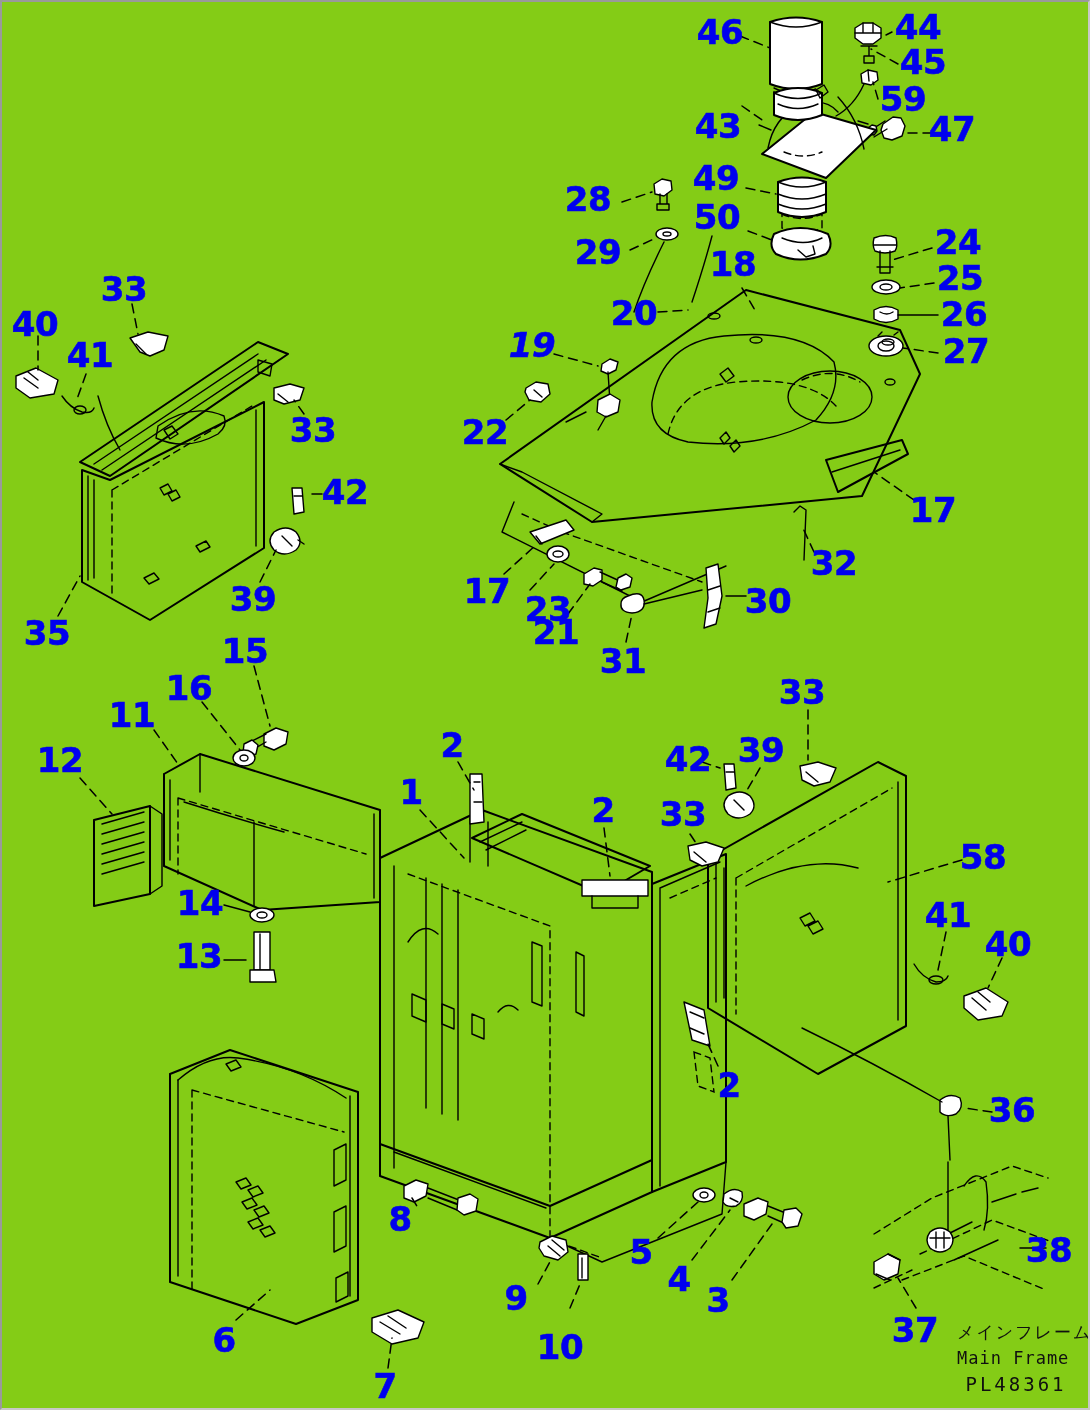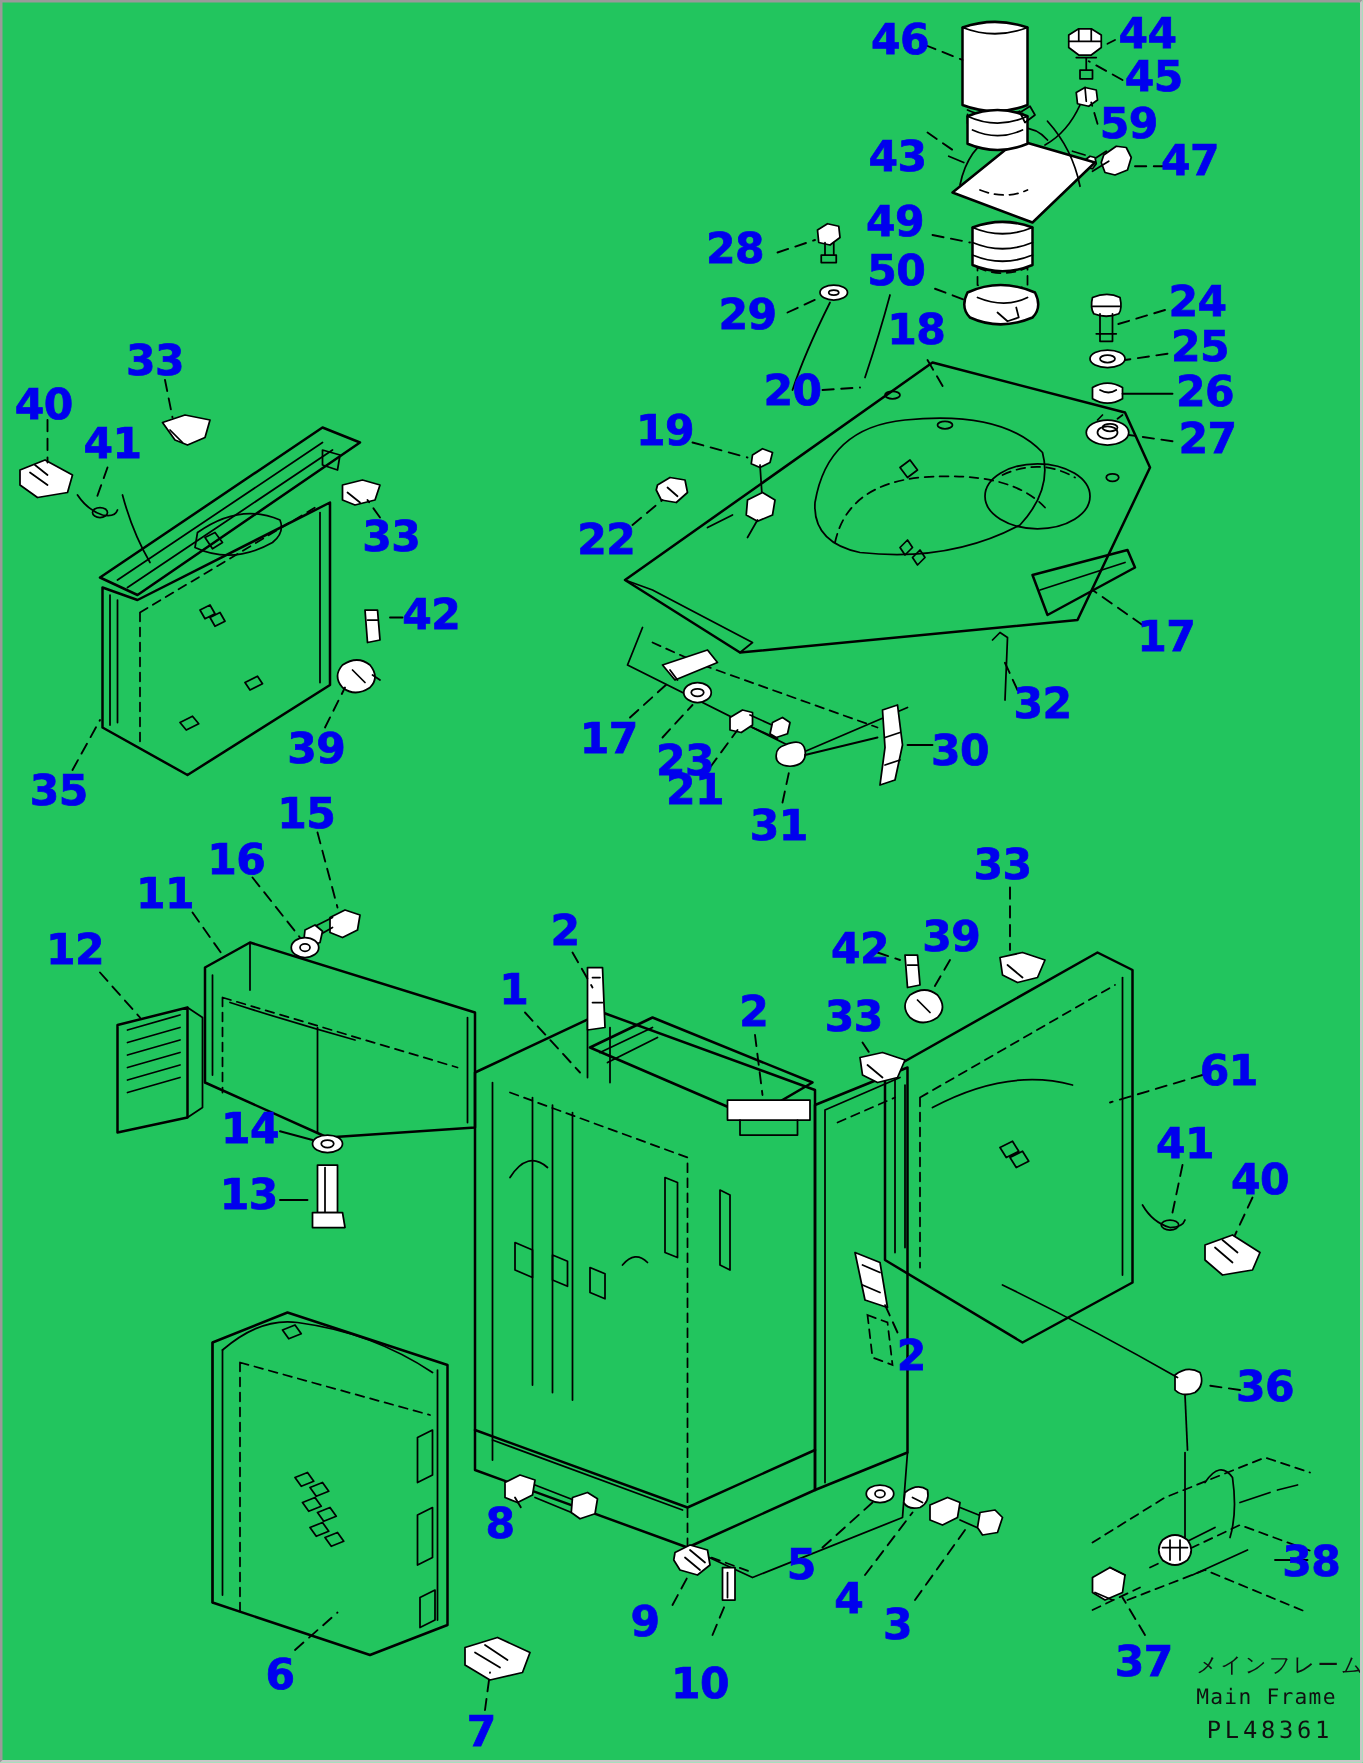--- a/index.html
+++ b/index.html
@@ -4,21 +4,21 @@
 <style>
   html, body {
     margin: 0;
     padding: 0;
     background: #ffffff;
   }
   #sheet {
     position: relative;
     width: 1090px;
     height: 1410px;
-    background: #22c55e;
+    background: #84cc16;
     border-top: 2px solid #9a9a9a;
     border-left: 2px solid #9a9a9a;
     border-right: 2px solid #c8c8c8;
     border-bottom: 2px solid #c8c8c8;
     box-sizing: border-box;
     overflow: hidden;
     font-family: "DejaVu Sans", sans-serif;
   }
   #art {
     position: absolute;
@@ -550,21 +550,21 @@
       <div class="callout" style="left: 596px; top: 250px;">29</div>
       <div class="callout" style="left: 715px; top: 215px;">50</div>
       <div class="callout" style="left: 731px; top: 262px;">18</div>
       <div class="callout" style="left: 956px; top: 240px;">24</div>
       <div class="callout" style="left: 958px; top: 276px;">25</div>
       <div class="callout" style="left: 632px; top: 311px;">20</div>
       <div class="callout" style="left: 962px; top: 312px;">26</div>
       <div class="callout" style="left: 122px; top: 287px;">33</div>
       <div class="callout" style="left: 964px; top: 349px;">27</div>
       <div class="callout" style="left: 33px; top: 322px;">40</div>
-      <div class="callout" style="left: 530px; top: 343px;">19</div>
+      <div class="callout" style="left: 530px; top: 343px; font-style: italic;">19</div>
       <div class="callout" style="left: 88px; top: 353px;">41</div>
       <div class="callout" style="left: 311px; top: 428px;">33</div>
       <div class="callout" style="left: 483px; top: 430px;">22</div>
       <div class="callout" style="left: 343px; top: 490px;">42</div>
       <div class="callout" style="left: 931px; top: 508px;">17</div>
       <div class="callout" style="left: 832px; top: 561px;">32</div>
       <div class="callout" style="left: 251px; top: 597px;">39</div>
       <div class="callout" style="left: 485px; top: 589px;">17</div>
       <div class="callout" style="left: 546px; top: 607px;">23</div>
       <div class="callout" style="left: 766px; top: 599px;">30</div>
@@ -575,21 +575,21 @@
       <div class="callout" style="left: 187px; top: 686px;">16</div>
       <div class="callout" style="left: 800px; top: 690px;">33</div>
       <div class="callout" style="left: 130px; top: 713px;">11</div>
       <div class="callout" style="left: 686px; top: 757px;">42</div>
       <div class="callout" style="left: 759px; top: 748px;">39</div>
       <div class="callout" style="left: 58px; top: 758px;">12</div>
       <div class="callout" style="left: 450px; top: 743px;">2</div>
       <div class="callout" style="left: 681px; top: 812px;">33</div>
       <div class="callout" style="left: 409px; top: 790px;">1</div>
       <div class="callout" style="left: 601px; top: 808px;">2</div>
-      <div class="callout" style="left: 981px; top: 855px;">61</div>
+      <div class="callout" style="left: 981px; top: 855px;">58</div>
       <div class="callout" style="left: 198px; top: 901px;">14</div>
       <div class="callout" style="left: 946px; top: 913px;">41</div>
       <div class="callout" style="left: 197px; top: 954px;">13</div>
       <div class="callout" style="left: 1006px; top: 942px;">40</div>
       <div class="callout" style="left: 727px; top: 1083px;">2</div>
       <div class="callout" style="left: 1010px; top: 1108px;">36</div>
       <div class="callout" style="left: 398px; top: 1217px;">8</div>
       <div class="callout" style="left: 1047px; top: 1248px;">38</div>
       <div class="callout" style="left: 639px; top: 1250px;">5</div>
       <div class="callout" style="left: 514px; top: 1296px;">9</div>

